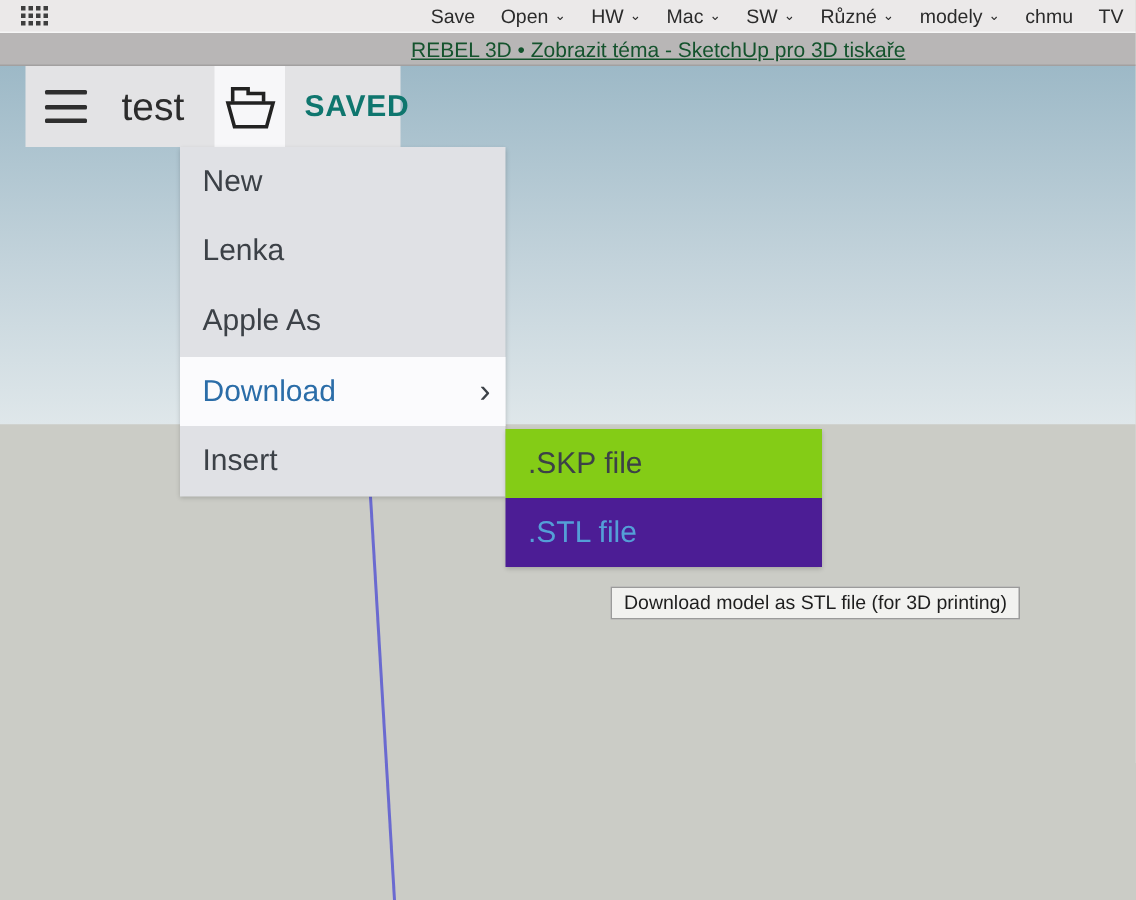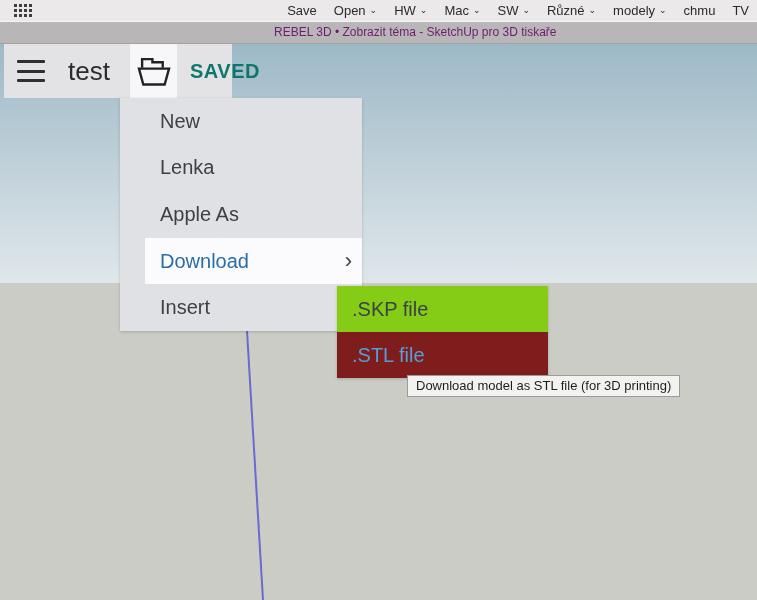--- a/index.html
+++ b/index.html
@@ -10,49 +10,49 @@
   .bookmarks-bar{position:absolute;left:0;top:0;width:757px;height:22px;background:#ebe9e9;
     display:flex;align-items:center;font-size:13px;color:#2b2b2b;border-bottom:1px solid #f6f6f6;box-sizing:border-box;}
   .grid-icon{margin-left:14px;display:grid;grid-template-columns:repeat(4,3px);grid-auto-rows:3px;gap:2px;cursor:pointer;}
   .grid-icon span{width:3px;height:3px;background:#3e3e3e;}
   .bm-items{margin-left:auto;display:flex;align-items:center;gap:17px;padding-right:8px;}
   .bm-item{display:flex;align-items:center;white-space:nowrap;cursor:default;}
   .bm-chev{font-size:9px;margin-left:4px;color:#2b2b2b;transform:translateY(-1px);}
 
   
   .title-bar{position:absolute;left:0;top:22px;width:757px;height:22px;background:#b8b6b6;border-bottom:1px solid #a2a0a0;box-sizing:border-box;}
-  .title-text{position:absolute;left:274px;top:3px;font-size:12px;color:#701a75;white-space:nowrap;}
+  .title-text{position:absolute;left:274px;top:3px;font-size:14px;color:#14532d;white-space:nowrap;text-decoration:underline;}
 
   
   .viewport{position:absolute;left:0;top:44px;width:757px;height:556px;}
   .sky{position:absolute;left:0;top:0;width:757px;height:239px;background:linear-gradient(180deg,#9db9c7 0%,#c3d3db 55%,#dfe7ea 100%);}
   .ground{position:absolute;left:0;top:239px;width:757px;height:317px;background:#cbccc6;}
   .axis-svg{position:absolute;left:0;top:0;width:757px;height:556px;}
 
   
-  .toolbar{position:absolute;left:4px;top:44px;width:228px;height:54px;background:#e3e3e5;text-decoration:underline;}
+  .toolbar{position:absolute;left:17px;top:44px;width:250px;height:54px;background:#e3e3e5;text-decoration:underline;}
   .hamburger{position:absolute;left:13px;top:16px;width:28px;height:22px;display:flex;flex-direction:column;justify-content:space-between;cursor:pointer;}
   .hamburger span{display:block;width:28px;height:3px;background:#2f2f2f;border-radius:1px;}
   .doc-name{position:absolute;left:64px;top:0;height:54px;line-height:54px;font-size:26px;color:#2c2c2c;cursor:text;}
   .folder-btn{position:absolute;left:126px;top:0;width:47px;height:54px;background:#f7f7f9;display:flex;align-items:center;justify-content:center;cursor:pointer;}
   .save-status{position:absolute;left:186px;top:0;height:54px;line-height:55px;font-size:20px;font-weight:bold;letter-spacing:0.5px;color:#0f766e;}
 
   
-  .menu-panel{position:absolute;left:120px;top:98px;width:217px;background:#e0e1e5;box-shadow:0 1px 3px rgba(0,0,0,0.18);padding-left:25px;}
+  .menu-panel{position:absolute;left:120px;top:98px;width:217px;background:#e0e1e5;box-shadow:0 1px 3px rgba(0,0,0,0.18);}
   .menu-item{height:46.6px;display:flex;align-items:center;padding-left:15px;font-size:20px;color:#3c4147;cursor:pointer;box-sizing:border-box;}
   .menu-item.hl{background:#fbfbfd;color:#2b6da8;}
   .submenu-arrow{margin-left:auto;margin-right:10px;color:#3c4147;font-size:22px;line-height:1;}
 
   
   .submenu-panel{position:absolute;left:337px;top:286px;width:211px;box-shadow:0 1px 3px rgba(0,0,0,0.18);}
   .submenu-panel .menu-item{height:46px;background:#84cc16;}
-  .submenu-panel .menu-item.hl2{background:#7f1d1d;color:#549fd7;}
+  .submenu-panel .menu-item.hl2{background:#4c1d95;color:#549fd7;}
 
   
-  .tooltip{position:absolute;left:407px;top:375px;background:#f2f2f0;border:1px solid #9b9b9b;
+  .tooltip{position:absolute;left:407px;top:391px;background:#f2f2f0;border:1px solid #9b9b9b;
     padding:2px 8px 3px 8px;font-size:13px;color:#1e1e1e;white-space:nowrap;}
 </style>
 </head>
 <body>
 
 <div class="screen">
 
   <div class="bookmarks-bar">
     <div class="grid-icon">
       <span></span>

